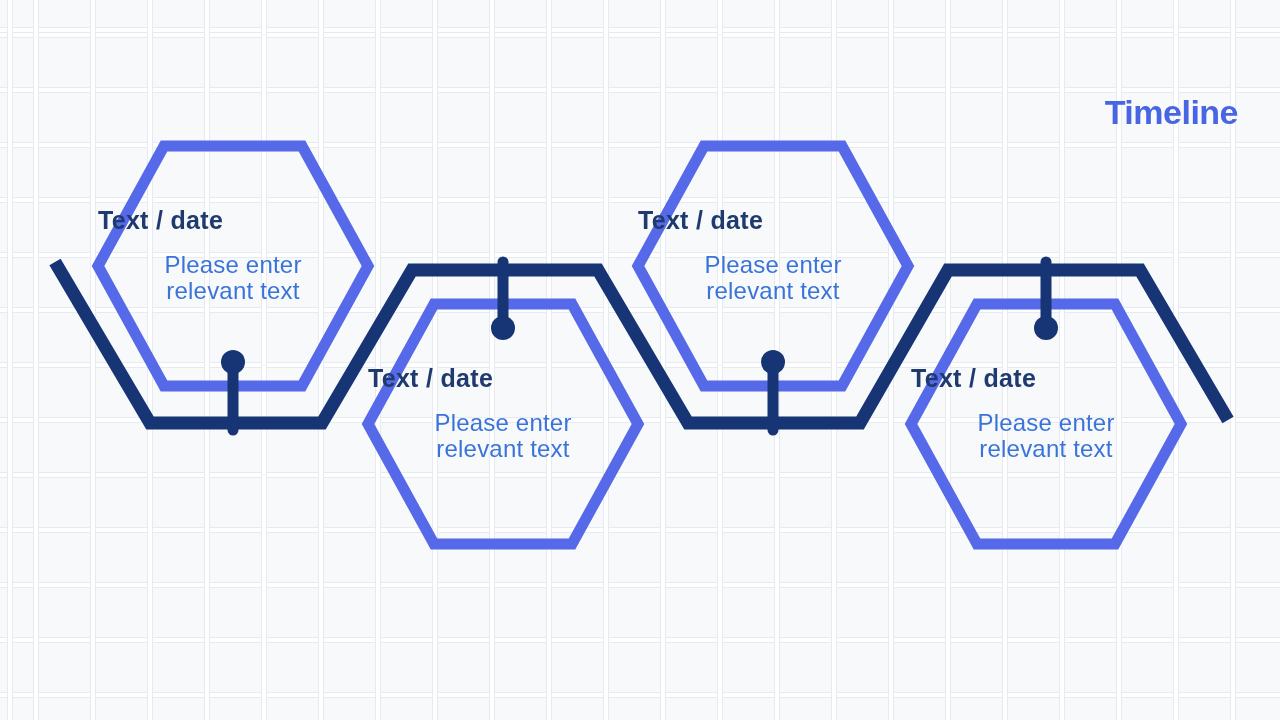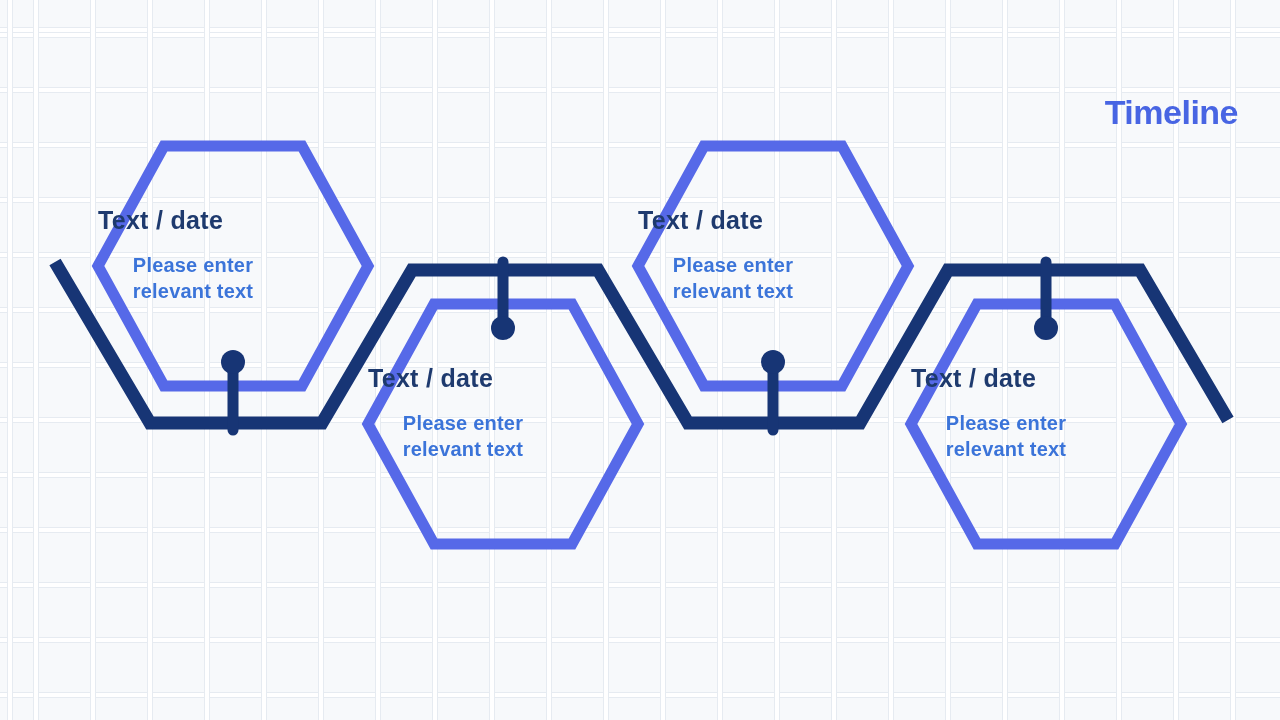--- a/index.html
+++ b/index.html
@@ -81,23 +81,24 @@
     font-size: 25px;
     font-weight: bold;
     letter-spacing: 0.3px;
     color: var(--heading-text, #1E3A6E);
   }
   .hex-body {
     position: absolute;
     top: 106px; left: 0;
     width: 100%;
     display: flex;
+    justify-content: center;
     text-align: center;
-    font-size: 20px;
-    font-weight: bold;
+    font-size: 24px;
+    font-weight: normal;
     line-height: 26px;
     letter-spacing: 0.2px;
     color: var(--body-text, #3B74D9);
   }
   .hex-body > span { width: 190px; display: inline-block; }
 </style>
 </head>
 <body>
 
 <div class="slide-title">Timeline</div>

